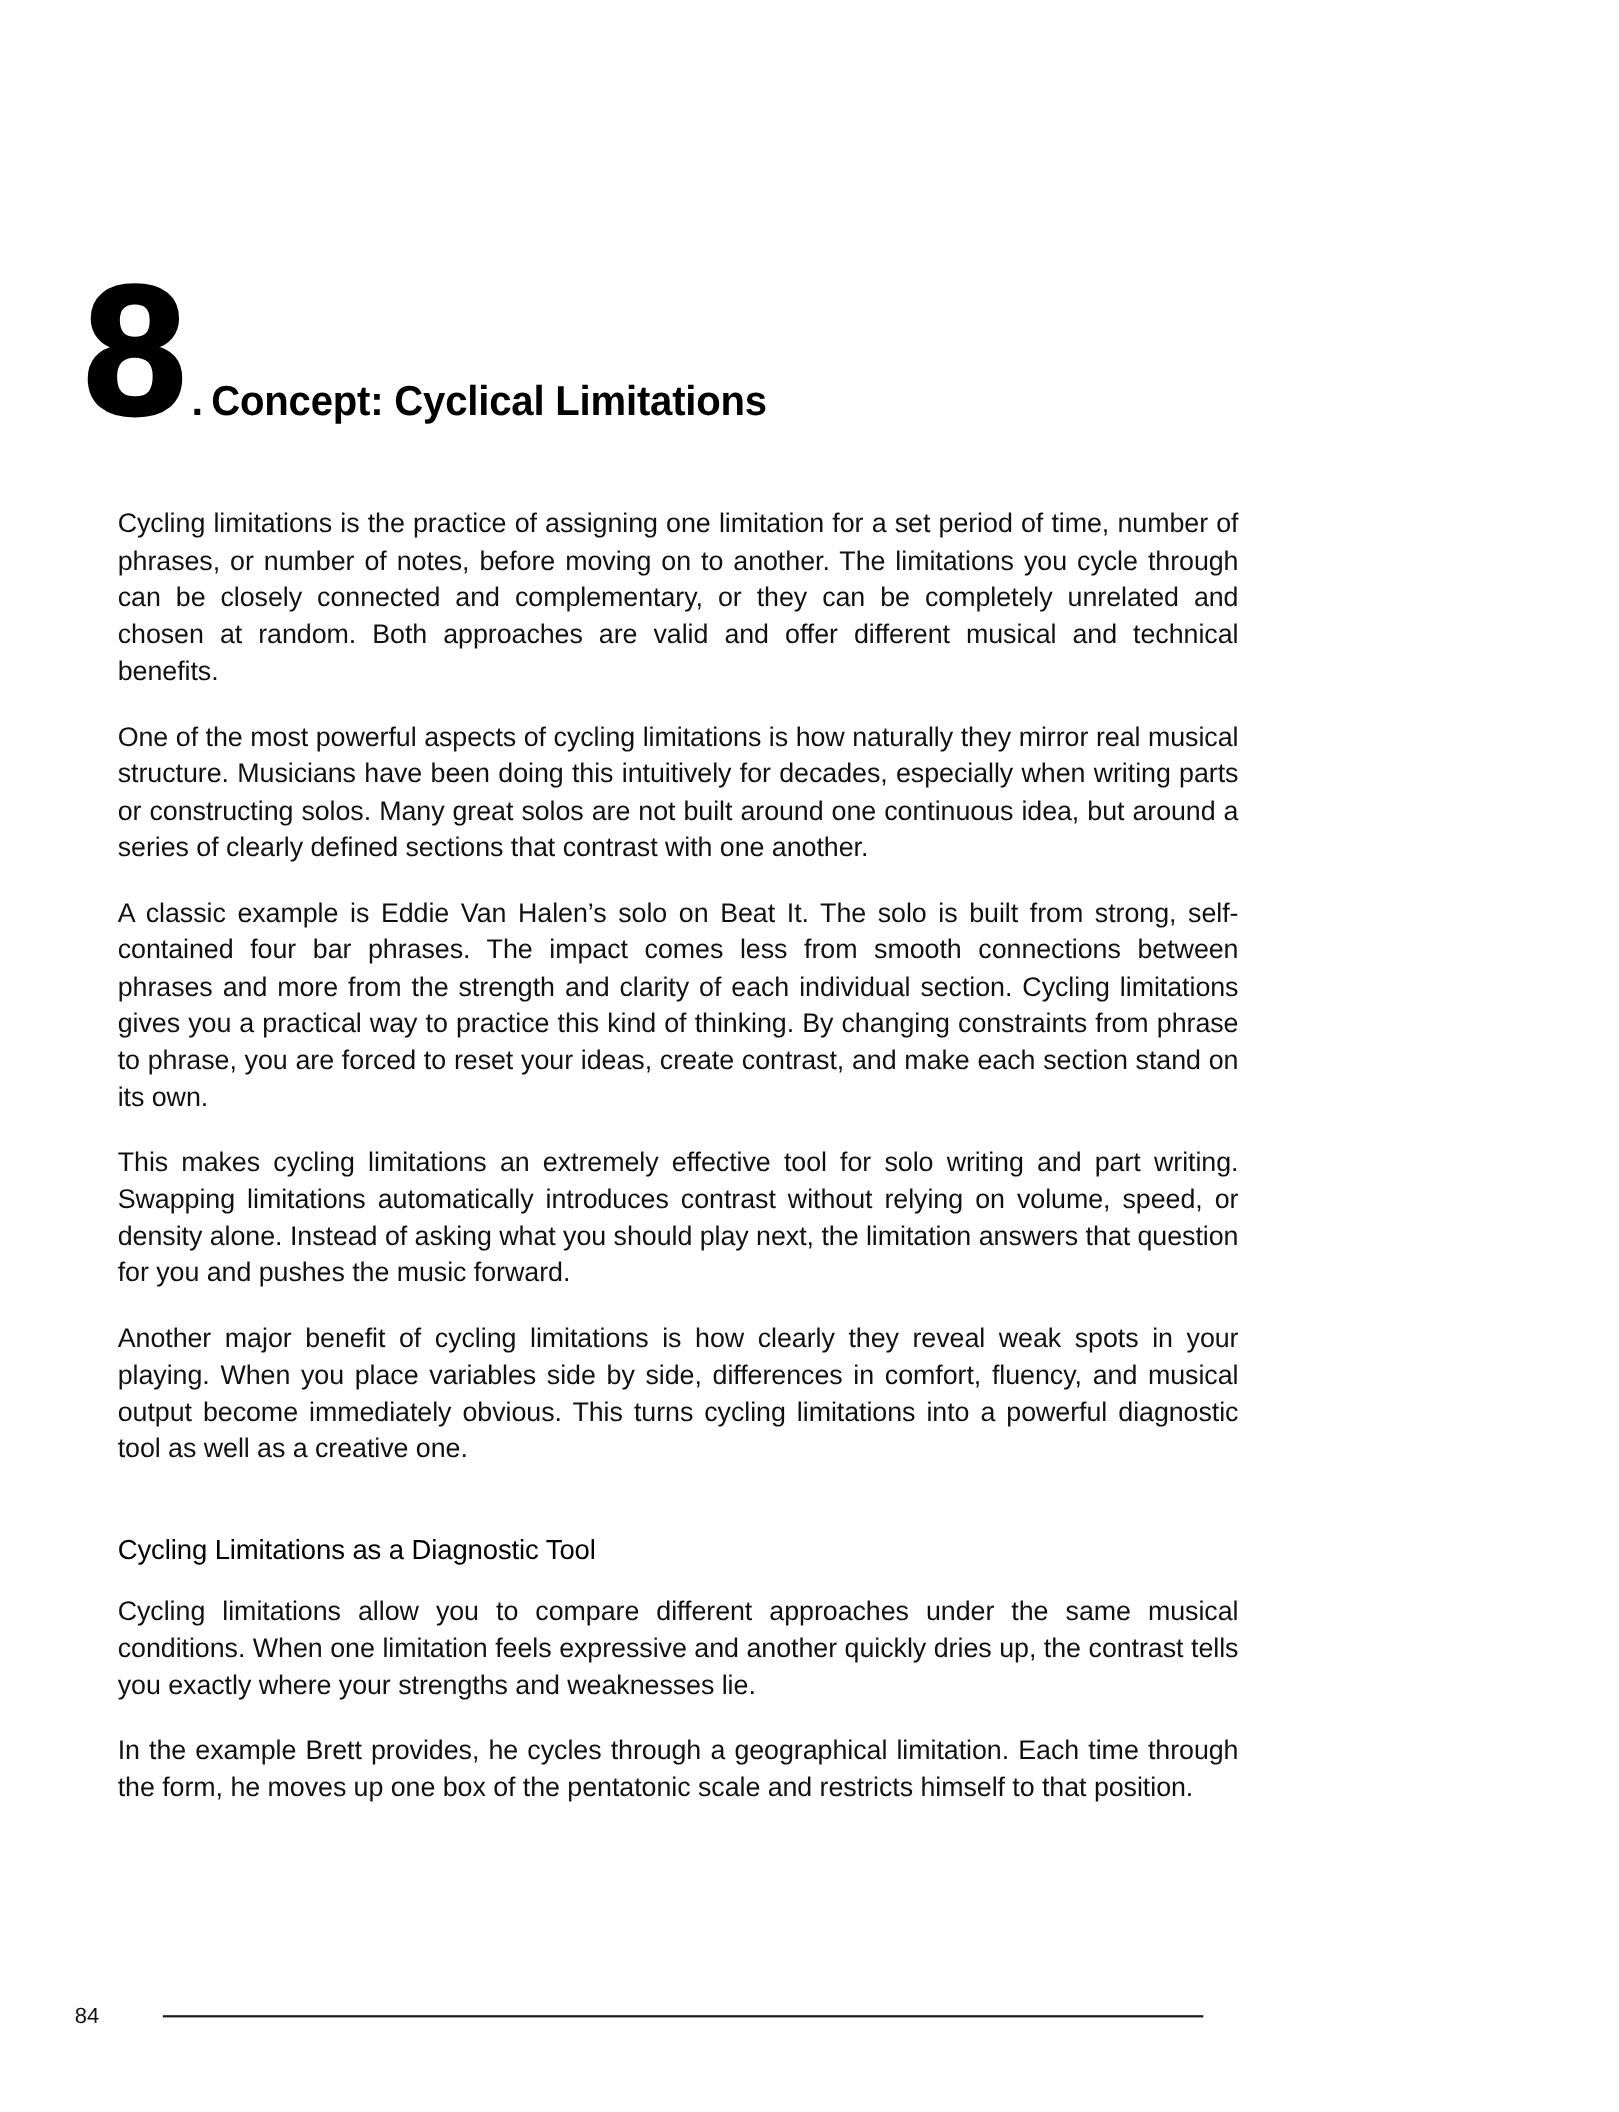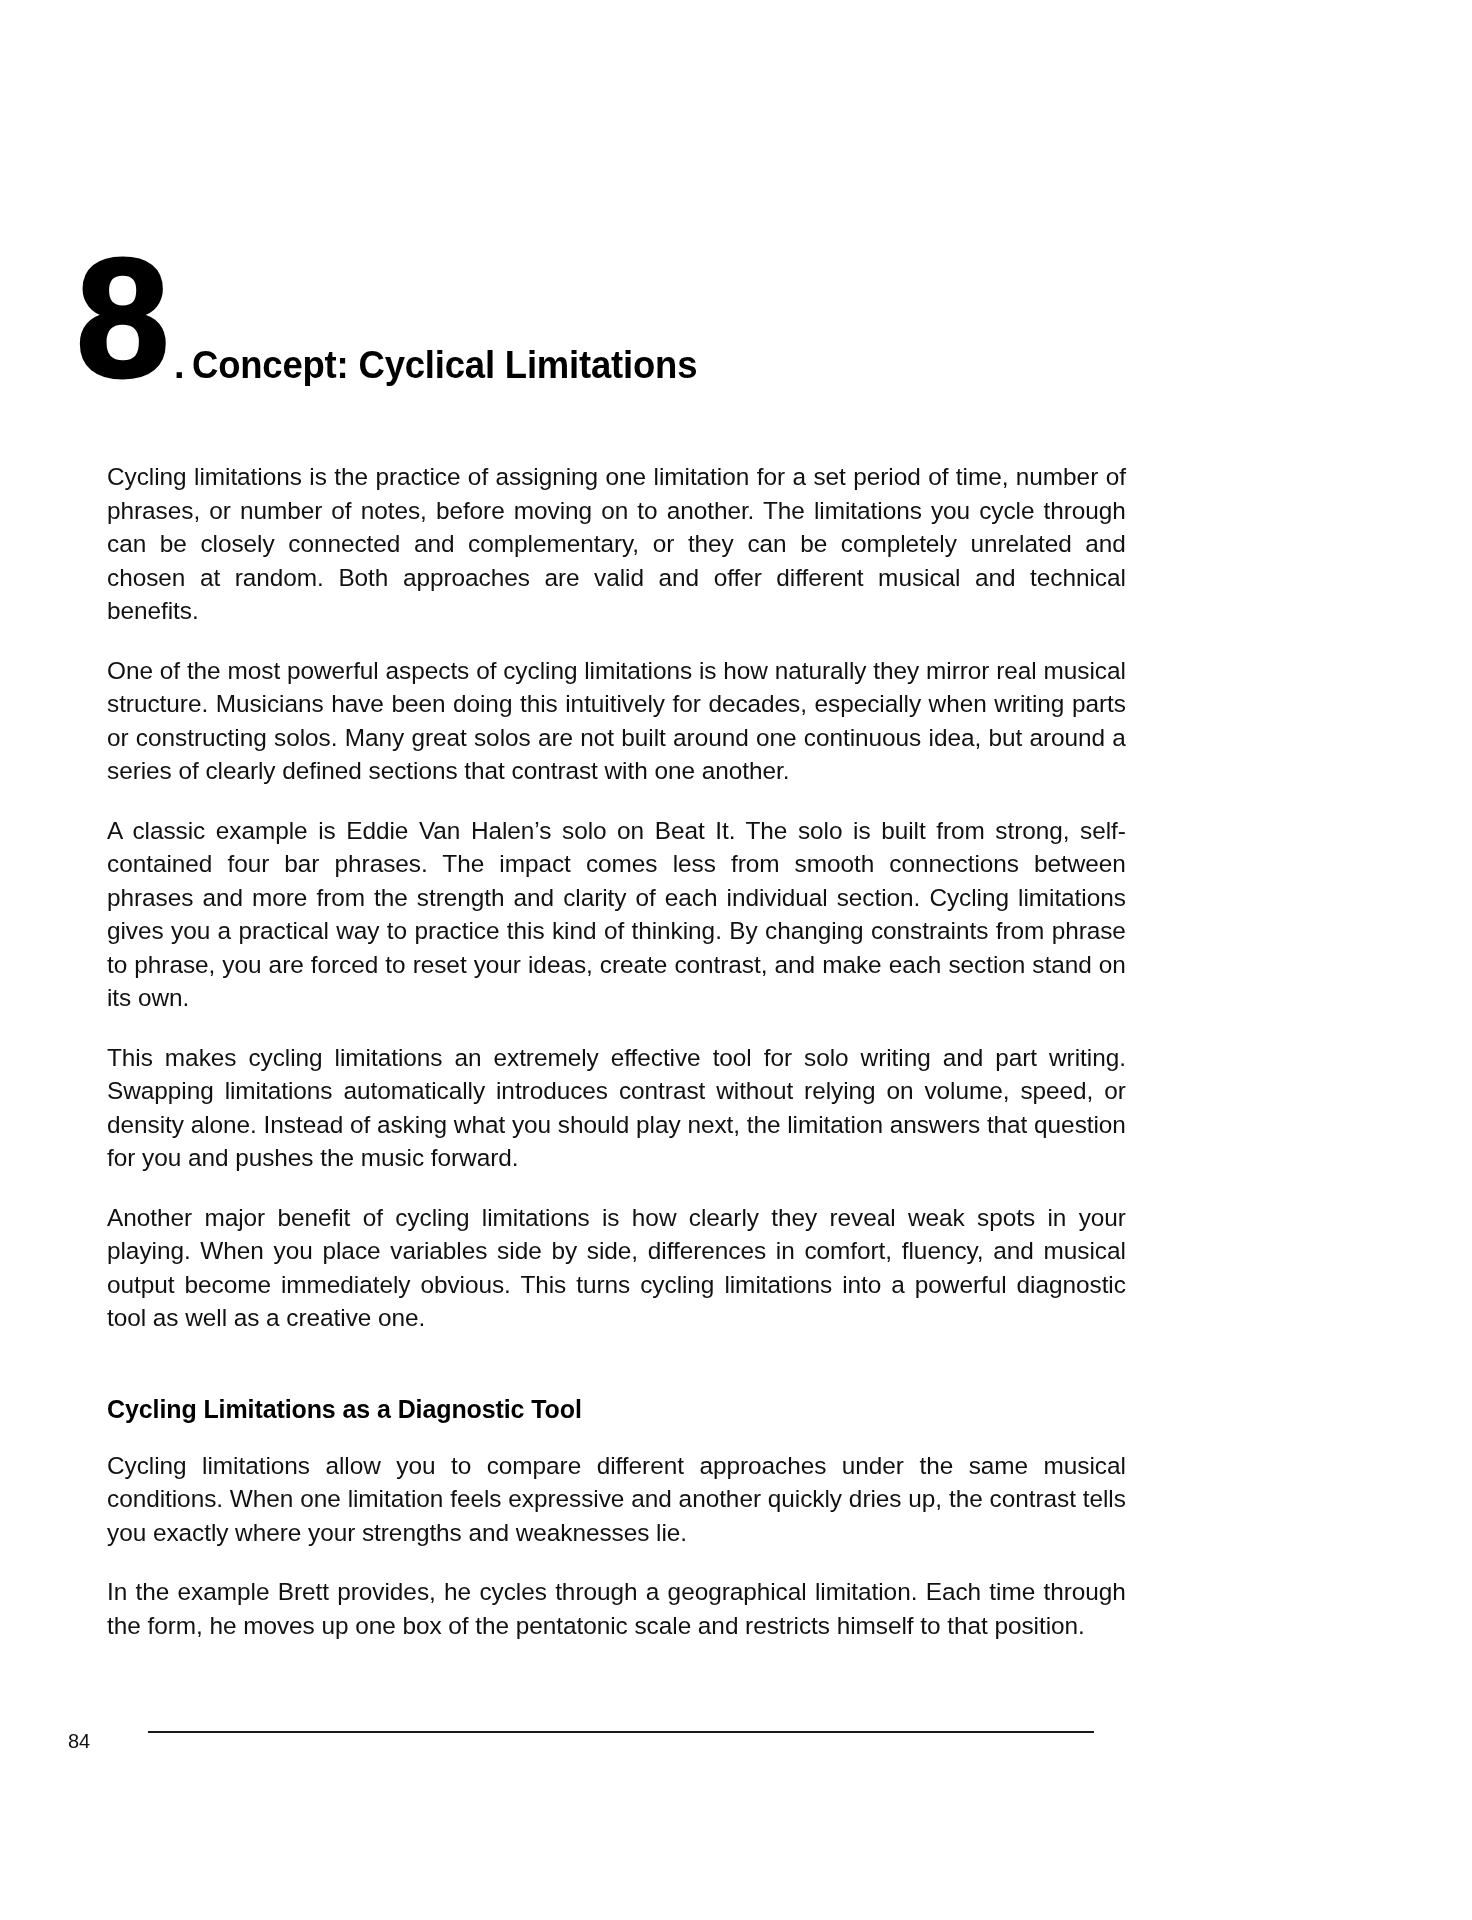--- a/index.html
+++ b/index.html
@@ -90,33 +90,33 @@
     letter-spacing: -0.05px;
     transform: scaleX(0.995);
     transform-origin: left top;
   }
   p.body-par:last-child { margin-bottom: 0; }
 
   h2.sub-head {
     margin: 58px 0 24px 0;
     font-size: 25px;
     line-height: 32px;
-    font-weight: 700;
+    font-weight: 400;
     color: #000000;
     letter-spacing: -0.1px;
   }
 
   
   .footer {
     position: absolute;
     left: 68px;
-    top: 1731px;
+    top: 1823px;
     width: 1026px;
     display: flex;
-    align-items: flex-start;
+    align-items: center;
     gap: 36px;
   }
   .page-number {
     font-size: 20px;
     line-height: 20px;
     color: #111111;
     flex: 0 0 auto;
     padding-right: 22px;
   }
   .footer-rule {

